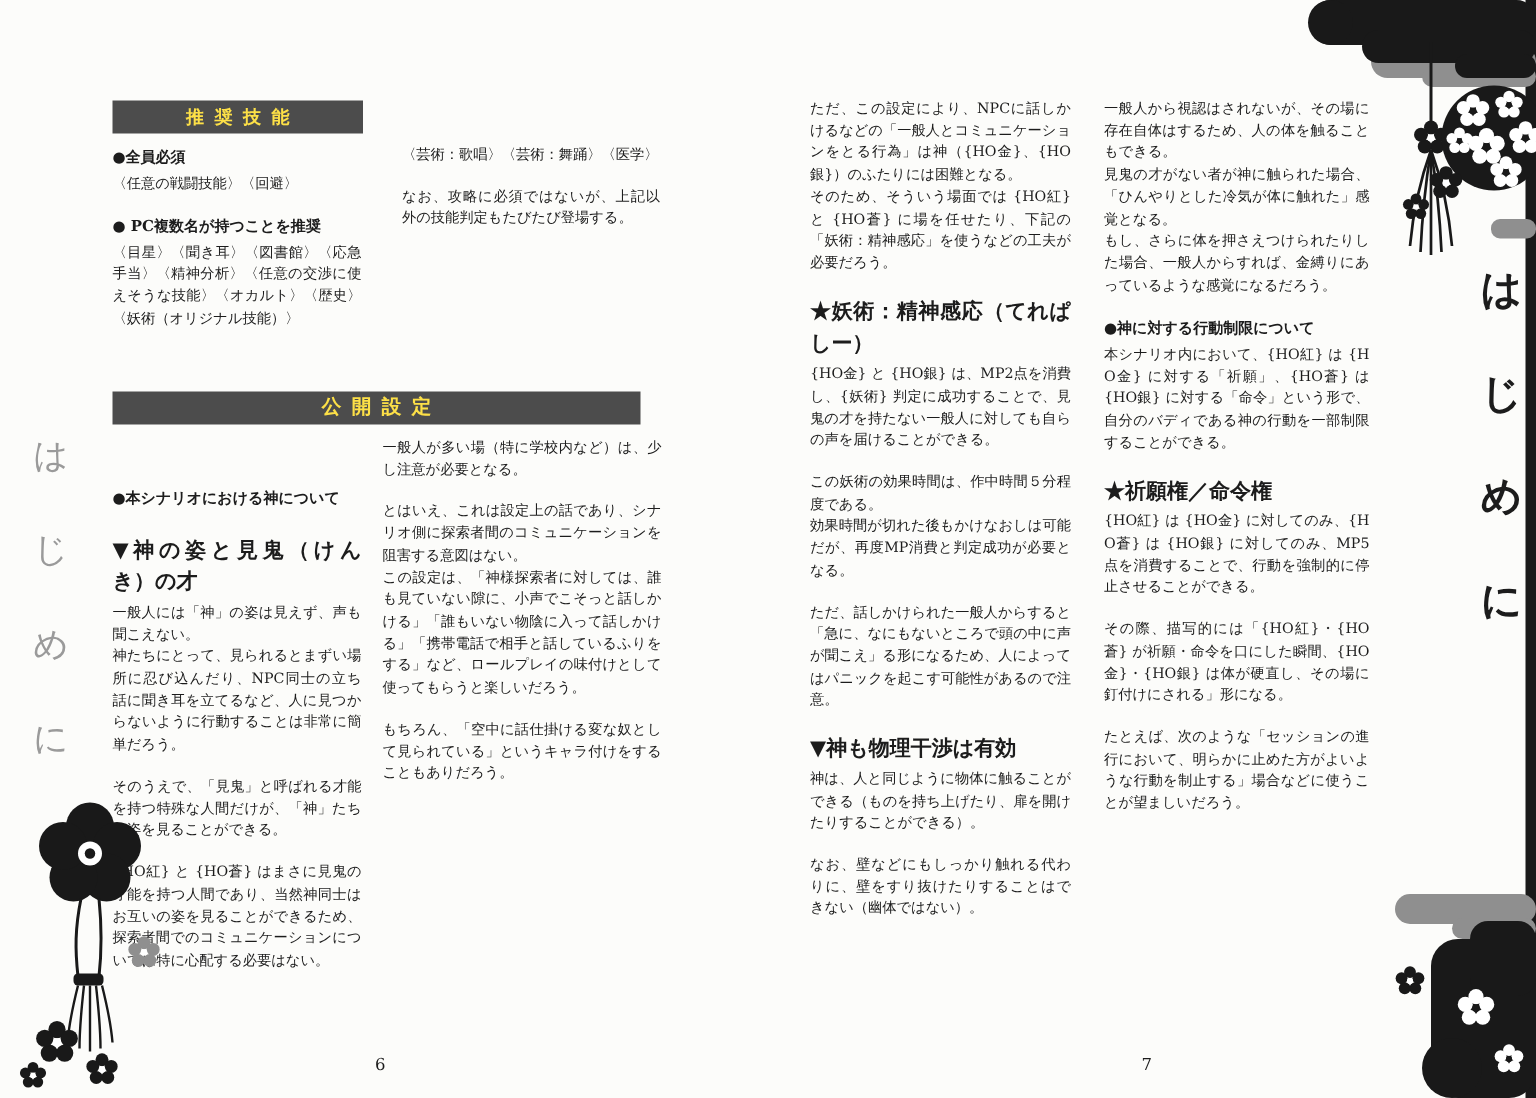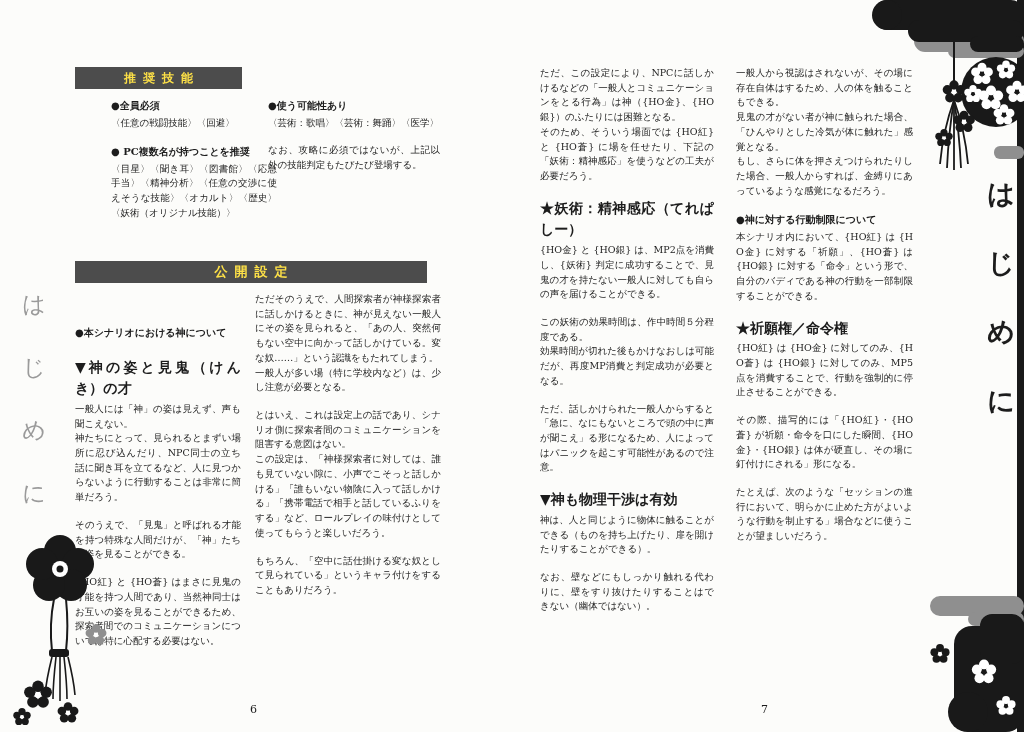--- a/index.html
+++ b/index.html
@@ -29,21 +29,21 @@
     background: var(--header-bar, #4c4c4c);
     text-align: center;
     font-weight: bold;
     height: 22px;
     line-height: 22px;
     letter-spacing: 7px;
     text-indent: 7px;
   }
   .bar-skills { left: 75px; top: 67px; width: 167px; font-size: 12px; }
   .bar-public { left: 75px; top: 261px; width: 352px; font-size: 13px; }
-  #s1c1 { left: 75px;  top: 97px;  width: 166px; margin-left: 36px; }
+  #s1c1 { left: 75px;  top: 97px;  width: 166px; }
   #s1c2 { left: 268px; top: 97px;  width: 172px; }
   #s2c1 { left: 75px;  top: 292px; width: 166px; margin-top: 32px; }
   #s2c2 { left: 255px; top: 292px; width: 186px; }
   #rc1  { left: 540px; top: 66px;  width: 174px; }
   #rc2  { left: 736px; top: 66px;  width: 177px; }
   .pagenum { position: absolute; font-size: 11px; color: var(--ink, #1c1c1c); }
   .pn-left  { left: 250px; top: 703px; }
   .pn-right { left: 761px; top: 703px; }
   .vtitle { position: absolute; display: flex; flex-direction: column; align-items: center; }
   .vtitle-right { right: 8px; top: 180px; width: 30px; }
@@ -76,40 +76,38 @@
 <section class="page">
   <div class="section-bar bar-skills">推奨技能</div>
   <div id="s1c1" class="col">
       <div class="para heading">●全員必須</div>
       <div class="para body">〈任意の戦闘技能〉〈回避〉</div>
       <div class="para gap"></div>
       <div class="para heading">● PC複数名が持つことを推奨</div>
       <div class="para body">〈目星〉〈聞き耳〉〈図書館〉〈応急手当〉〈精神分析〉〈任意の交渉に使えそうな技能〉〈オカルト〉〈歴史〉〈妖術（オリジナル技能）〉</div>
     </div>
   <div id="s1c2" class="col">
-      <div class="para heading">●使う可能性あり</div>
       <div class="para body">〈芸術：歌唱〉〈芸術：舞踊〉〈医学〉</div>
       <div class="para gap"></div>
       <div class="para body">なお、攻略に必須ではないが、上記以外の技能判定もたびたび登場する。</div>
     </div>
 
   <div class="section-bar bar-public">公開設定</div>
   <div id="s2c1" class="col">
       <div class="para heading">●本シナリオにおける神について</div>
       <div class="para gap"></div>
       <div class="para subheading">▼神の姿と見鬼（けんき）の才</div>
       <div class="para body">一般人には「神」の姿は見えず、声も聞こえない。</div>
       <div class="para body">神たちにとって、見られるとまずい場所に忍び込んだり、NPC同士の立ち話に聞き耳を立てるなど、人に見つからないように行動することは非常に簡単だろう。</div>
       <div class="para gap"></div>
       <div class="para body">そのうえで、「見鬼」と呼ばれる才能を持つ特殊な人間だけが、「神」たちの姿を見ることができる。</div>
       <div class="para gap"></div>
       <div class="para body">{HO紅} と {HO蒼} はまさに見鬼の才能を持つ人間であり、当然神同士はお互いの姿を見ることができるため、探索者間でのコミュニケーションについては特に心配する必要はない。</div>
     </div>
   <div id="s2c2" class="col">
-      <div class="para body">ただそのうえで、人間探索者が神様探索者に話しかけるときに、神が見えない一般人にその姿を見られると、「あの人、突然何もない空中に向かって話しかけている。変な奴……」という認識をもたれてしまう。</div>
       <div class="para body">一般人が多い場（特に学校内など）は、少し注意が必要となる。</div>
       <div class="para gap"></div>
       <div class="para body">とはいえ、これは設定上の話であり、シナリオ側に探索者間のコミュニケーションを阻害する意図はない。</div>
       <div class="para body">この設定は、「神様探索者に対しては、誰も見ていない隙に、小声でこそっと話しかける」「誰もいない物陰に入って話しかける」「携帯電話で相手と話しているふりをする」など、ロールプレイの味付けとして使ってもらうと楽しいだろう。</div>
       <div class="para gap"></div>
       <div class="para body">もちろん、「空中に話仕掛ける変な奴として見られている」というキャラ付けをすることもありだろう。</div>
     </div>
 
   <div class="pagenum pn-left">6</div>
 </section>

